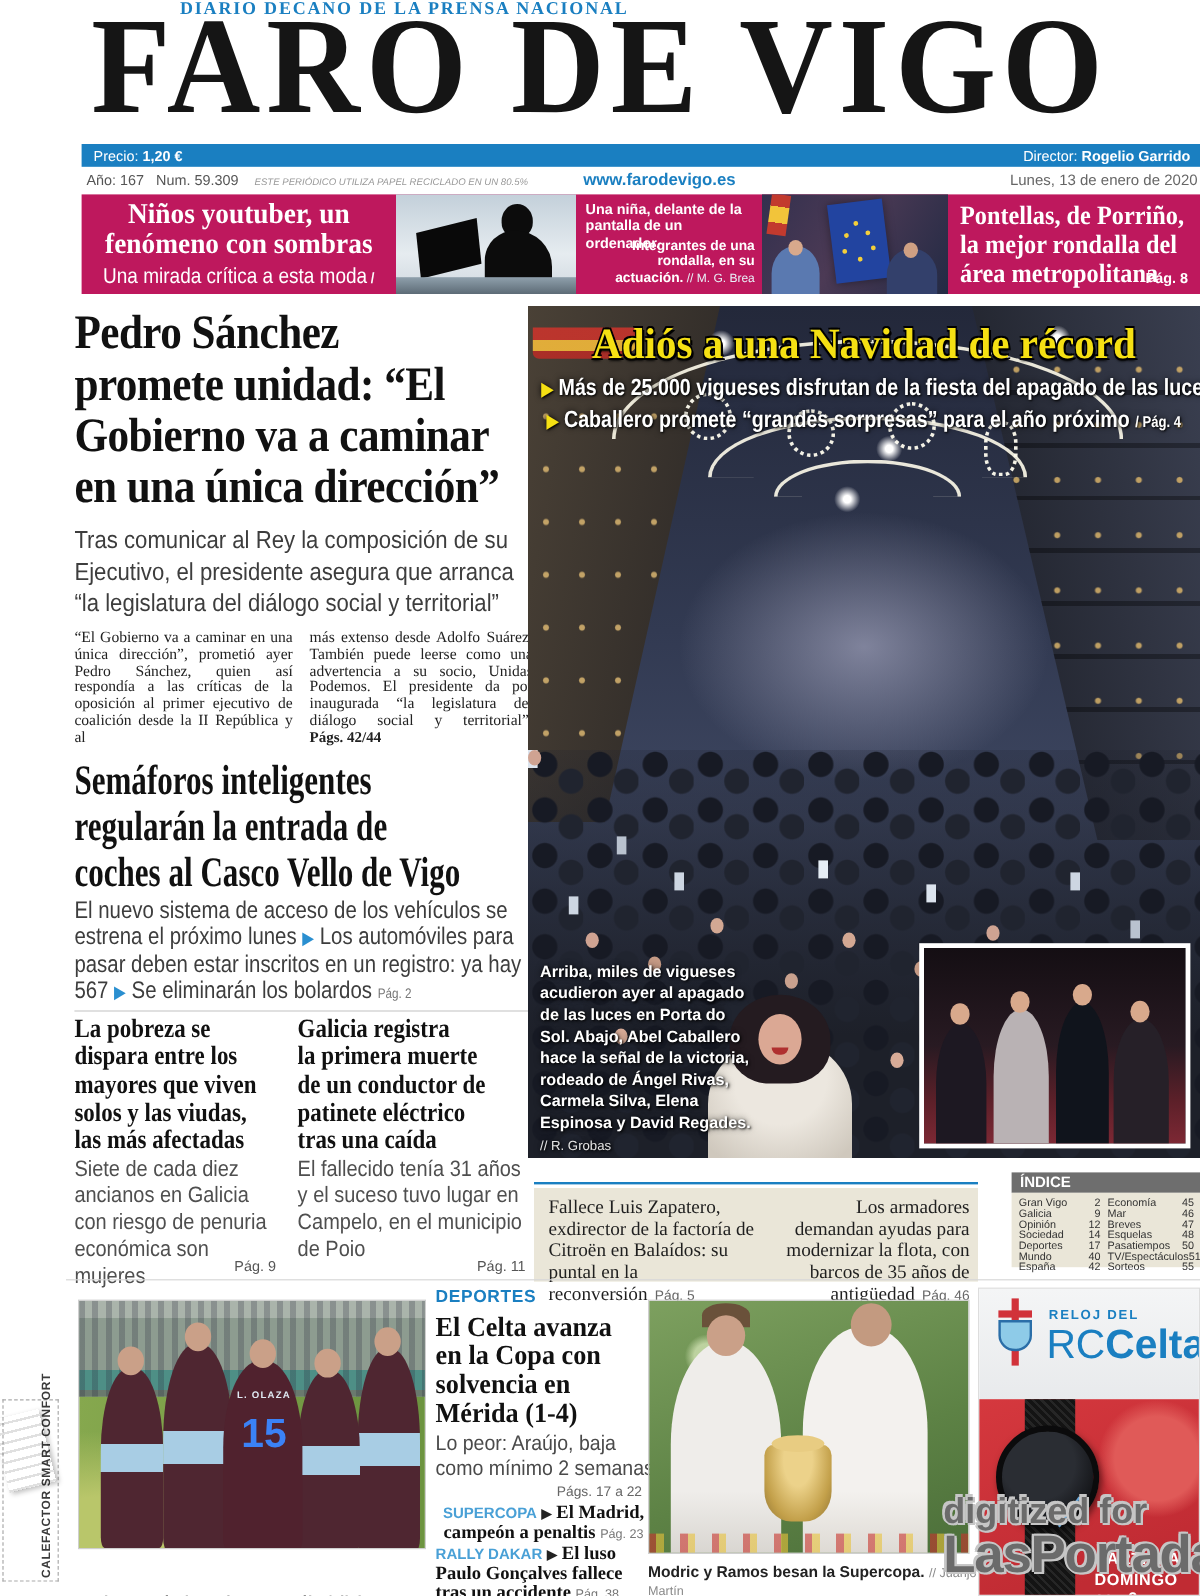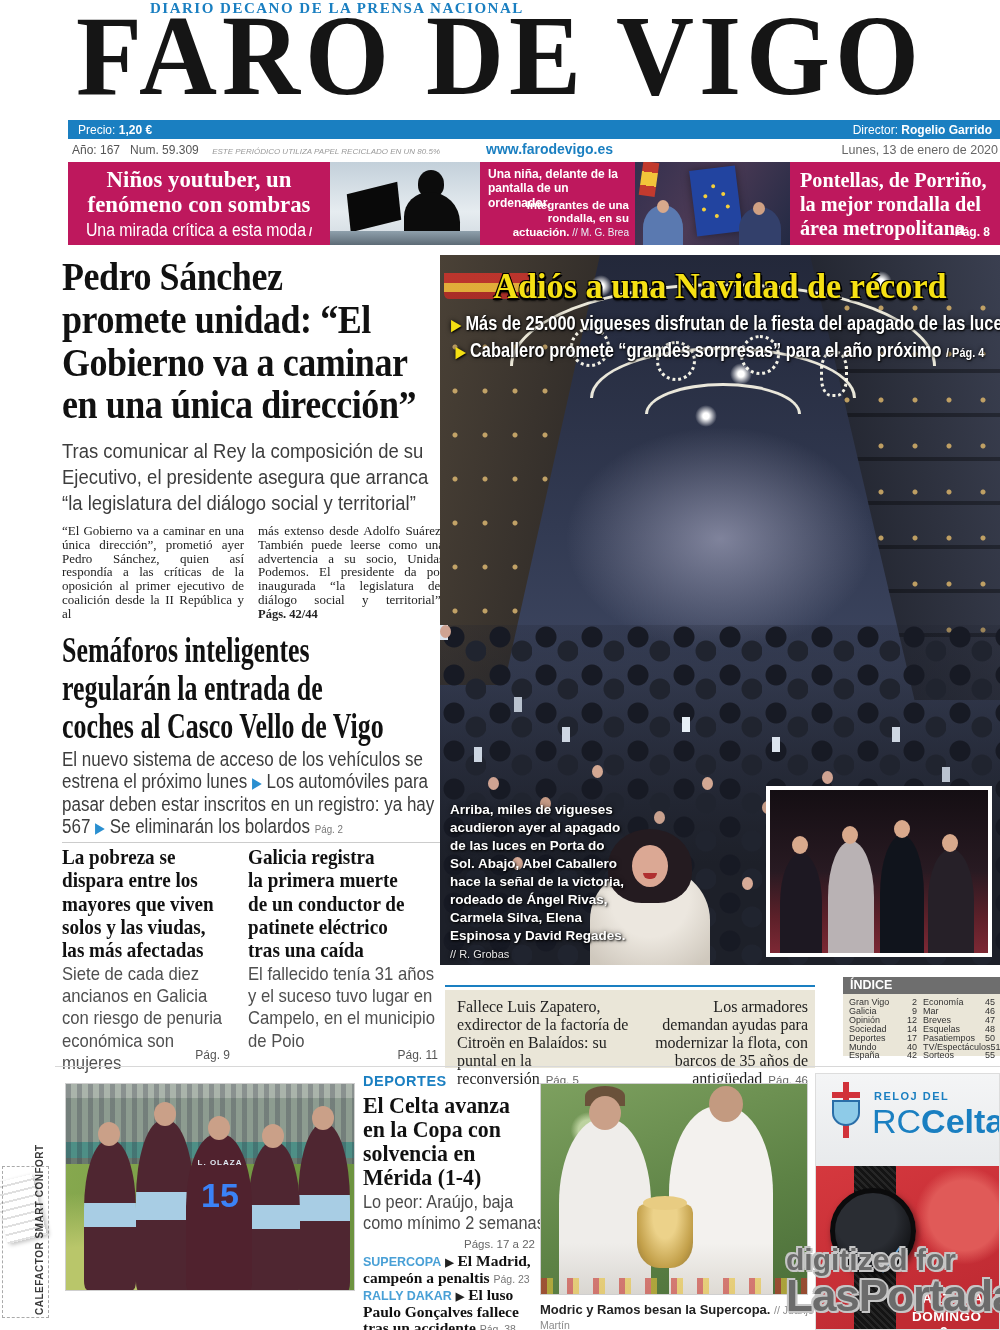--- a/index.html
+++ b/index.html
@@ -195,21 +195,21 @@
   .cap{font-size:13px;font-weight:700;color:#222;}
   .cap .cr{font-weight:400;font-size:10.5px;color:#8a8a8a;}
   .cap-celta{left:65px;top:1298px;width:292px;margin-top:29px;}
   .cap-super{left:540px;top:1302px;width:290px;}
 
   .sp-kicker{left:363px;top:1073px;font-size:14.5px;font-weight:700;color:#1a7fc1;letter-spacing:.5px;}
   .sp-h{left:363px;top:1094px;width:186px;font-family:"Liberation Serif",serif;font-weight:700;font-size:23px;line-height:1.04;color:#111;transform:scaleX(.95);}
   .sp-dek{left:363px;top:1192px;width:196px;font-size:17.5px;line-height:1.22;color:#4a4a4a;transform:scaleX(.93);}
   .sp-pages{left:363px;top:1238px;width:172px;text-align:right;font-size:11.5px;color:#666;}
   .sp-item{left:363px;width:180px;font-family:"Liberation Serif",serif;font-weight:700;font-size:15.5px;line-height:1.07;color:#111;}
-  .sp-it1{top:1253px;} .sp-it2{top:1287px;}
+  .sp-it1{top:1253px;text-align:center;} .sp-it2{top:1287px;}
   .sp-label{font-family:"Liberation Sans",sans-serif;color:#49a0d6;font-size:12.5px;font-weight:700;}
   .sp-arrow{color:#222;font-size:11px;}
   .sp-pg{font-family:"Liberation Sans",sans-serif;font-weight:400;font-size:10.5px;color:#777;}
 
   .ph-super{left:540px;top:1083px;width:268px;height:212px;overflow:hidden;border:1px solid #cfcfcf;box-sizing:border-box;
      background:radial-gradient(circle 26px at 18% 22%,rgba(220,235,190,.7) 0 40%,rgba(0,0,0,0) 70%),
                 radial-gradient(circle 20px at 70% 14%,rgba(220,235,190,.5) 0 40%,rgba(0,0,0,0) 70%),
                 linear-gradient(160deg,#7da05f 0%,#5d8245 60%,#4c6f3a 100%);}
   .su-p1{position:absolute;left:18px;top:34px;width:92px;height:178px;border-radius:48% 48% 0 0;background:linear-gradient(180deg,#efedea 0 70%,#d8d5d0 100%);}
   .su-p2{position:absolute;left:128px;top:22px;width:104px;height:190px;border-radius:46% 46% 0 0;background:linear-gradient(180deg,#f3f1ee 0 72%,#ddd9d3 100%);}

